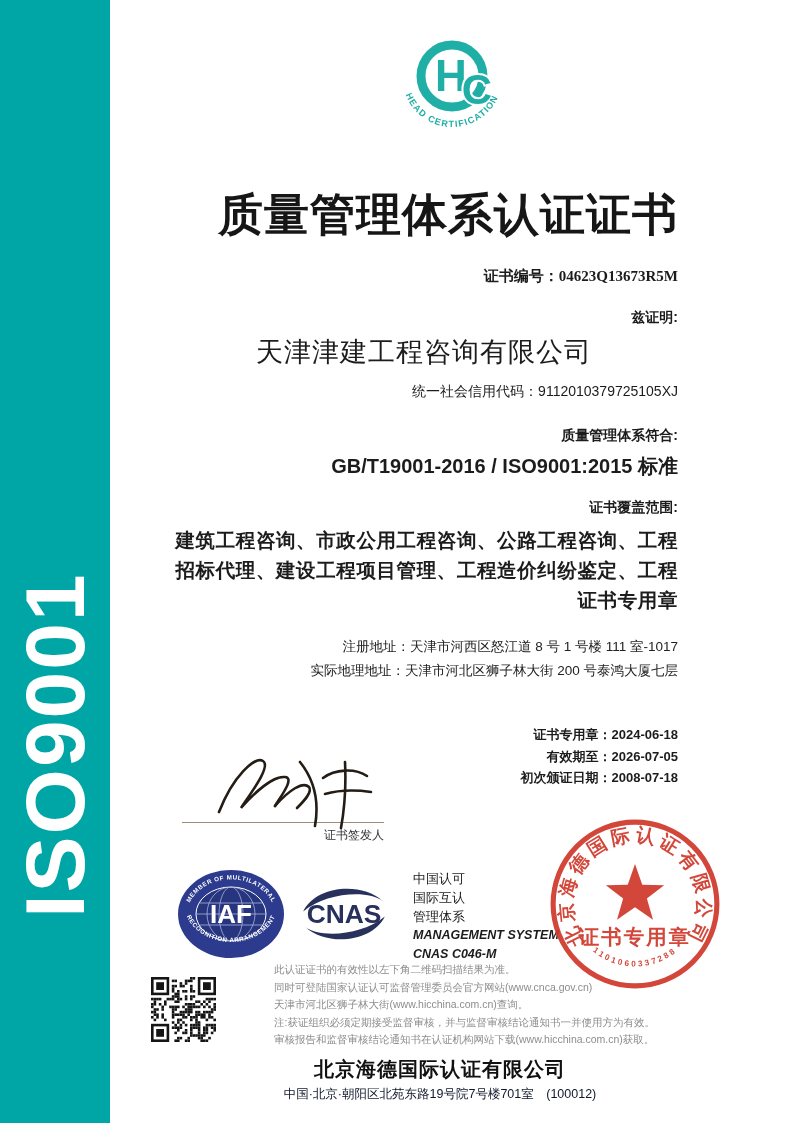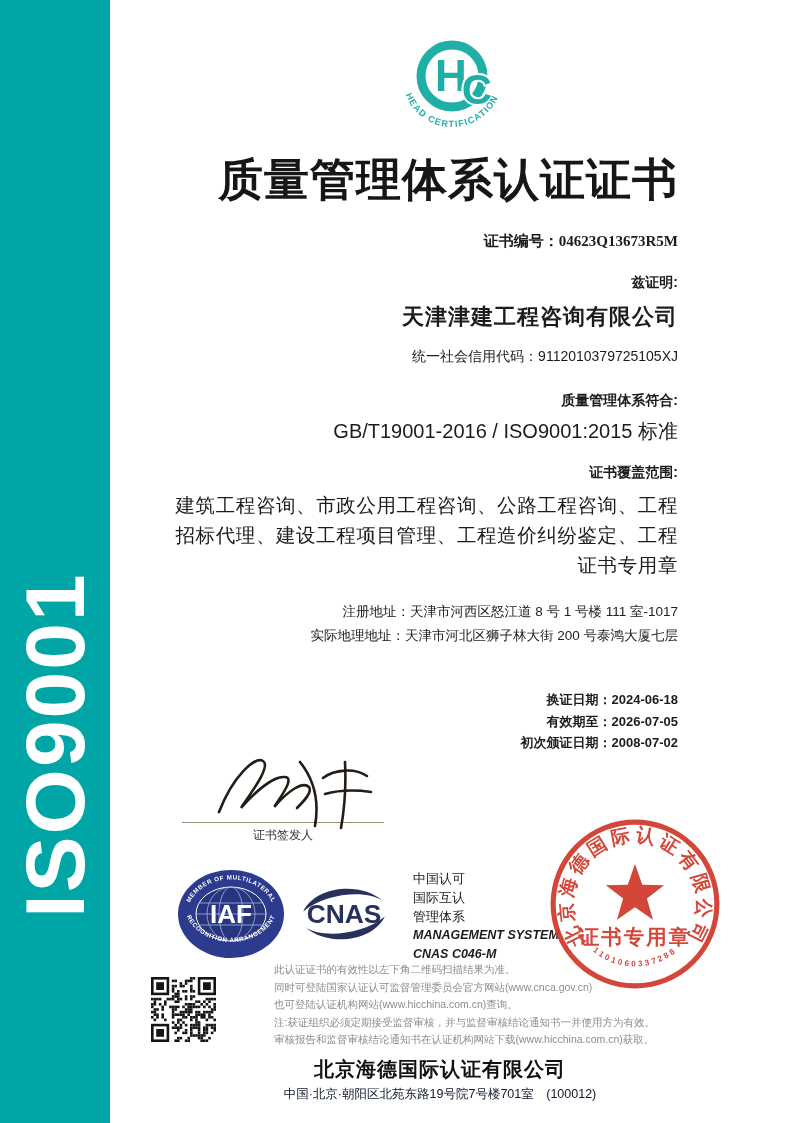--- a/index.html
+++ b/index.html
@@ -12,36 +12,36 @@
   .abs{position:absolute;}
   
   .band{left:0;top:0;width:110px;height:1123px;background:#00A6A6;}
   .band-text{
     left:-195px;top:690px;width:500px;height:110px;line-height:110px;
     transform:rotate(-90deg);
     text-align:center;font-size:84px;font-weight:bold;color:#ffffff;
     letter-spacing:2px;z-index:2;
   }
   
-  .col{left:170px;width:508px;text-align:right;}
+  .col{left:170px;width:508px;text-align:right;margin-top:35px;}
   .title{top:150px;font-size:45px;font-weight:bold;letter-spacing:1px;line-height:60px;color:#161616;}
   .certno{top:232px;font-size:15px;font-weight:bold;font-family:Liberation Serif, serif;}
   .intro{top:274px;font-size:14px;font-weight:bold;}
-  .company{top:296px;font-size:22px;font-weight:bold;line-height:42px;letter-spacing:1px;}
+  .company{top:296px;font-size:27px;font-weight:normal;line-height:42px;letter-spacing:1px;text-align:center;}
   .credit{top:348px;font-size:14px;}
   .std-label{top:392px;font-size:14px;font-weight:bold;}
-  .std-value{top:418px;font-size:20px;font-weight:normal;}
+  .std-value{top:418px;font-size:20px;font-weight:bold;}
   .scope-label{top:464px;font-size:14px;font-weight:bold;}
-  .scope{top:490px;font-size:19.5px;font-weight:normal;line-height:30px;letter-spacing:0.6px;}
+  .scope{top:490px;font-size:19.5px;font-weight:bold;line-height:30px;letter-spacing:0.6px;}
   .addr{top:600px;font-size:13.5px;line-height:24px;color:#222;}
   .dates{top:689px;font-size:13px;font-weight:bold;line-height:21.5px;}
   
   .sig-svg{left:205px;top:748px;z-index:3;}
   .sig-line{left:182px;top:822px;width:202px;border-top:1px solid #9a8d7c;height:0;}
-  .sig-label{left:182px;top:827px;width:202px;text-align:center;font-size:12px;color:#333;}
+  .sig-label{left:182px;top:827px;width:202px;text-align:right;font-size:12px;color:#333;}
   
   .iaf{left:176px;top:869px;}
   .cnas{left:293px;top:875px;}
   .claims{left:413px;top:869px;font-size:13px;line-height:19px;color:#1c1c1c;}
   .claims .b{font-weight:bold;font-size:12.5px;font-style:italic;}
   
   .seal{left:548px;top:817px;z-index:4;opacity:0.93;}
   .qr{left:151px;top:977px;z-index:2;}
   .notes{left:261px;top:961px;width:490px;font-size:10.5px;line-height:17.6px;color:#8d8d8d;z-index:2;margin-left:13px;}
   
@@ -85,23 +85,23 @@
   <div>招标代理、建设工程项目管理、工程造价纠纷鉴定、工程</div>
   <div>证书专用章</div>
 </div>
 
 <div class="abs col addr">
   <div>注册地址：天津市河西区怒江道 8 号 1 号楼 111 室-1017</div>
   <div>实际地理地址：天津市河北区狮子林大街 200 号泰鸿大厦七层</div>
 </div>
 
 <div class="abs col dates">
-  <div><span>换证日期：</span><span>2024-06-18</span></div>
+  <div><span>证书专用章：</span><span>2024-06-18</span></div>
   <div><span>有效期至：</span><span>2026-07-05</span></div>
-  <div><span>初次颁证日期：</span><span>2008-07-02</span></div>
+  <div><span>初次颁证日期：</span><span>2008-07-18</span></div>
 </div>
 
 <svg class="abs sig-svg" width="185" height="82" viewBox="0 0 185 82">
   <g fill="none" stroke="#241d15" stroke-width="2.6" stroke-linecap="round">
     <path d="M 14,64 C 28,28 50,8 58,13 C 66,18 48,42 36,60 C 50,44 68,28 80,29 C 90,30 76,48 70,58"></path>
     <path d="M 70,58 C 84,42 98,33 104,39 C 108,44 98,54 92,60"></path>
     <path d="M 95,14 C 103,24 116,44 110,78"></path>
     <path d="M 118,30 C 130,21 150,20 162,28"></path>
     <path d="M 140,14 C 141,34 140,58 136,80"></path>
     <path d="M 120,46 C 134,42 152,42 166,44"></path>
@@ -375,19 +375,19 @@
     <rect x="76" y="4" width="20" height="20" fill="#ffffff"></rect>
     <rect x="80" y="8" width="12" height="12" fill="#151515"></rect>
     <rect x="0" y="72" width="28" height="28" fill="#151515"></rect>
     <rect x="4" y="76" width="20" height="20" fill="#ffffff"></rect>
     <rect x="8" y="80" width="12" height="12" fill="#151515"></rect>
   </svg>
 
 <div class="abs notes">
   <div>此认证证书的有效性以左下角二维码扫描结果为准。</div>
   <div>同时可登陆国家认证认可监督管理委员会官方网站(www.cnca.gov.cn)</div>
-  <div>也可登陆认证机构网站(www.hicchina.com.cn)查询。</div>
+  <div>天津市河北区狮子林大街(www.hicchina.com.cn)查询。</div>
   <div>注:获证组织必须定期接受监督审核，并与监督审核结论通知书一并使用方为有效。</div>
   <div>审核报告和监督审核结论通知书在认证机构网站下载(www.hicchina.com.cn)获取。</div>
 </div>
 
 <div class="abs fcol f-company">北京海德国际认证有限公司</div>
 <div class="abs fcol f-address">中国·北京·朝阳区北苑东路19号院7号楼701室　(100012)</div>
 
 </body></html>

